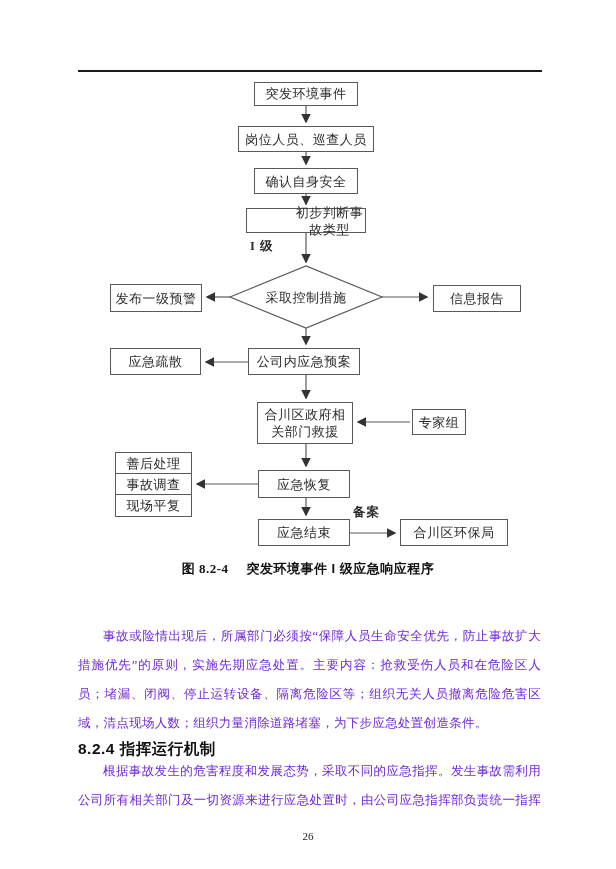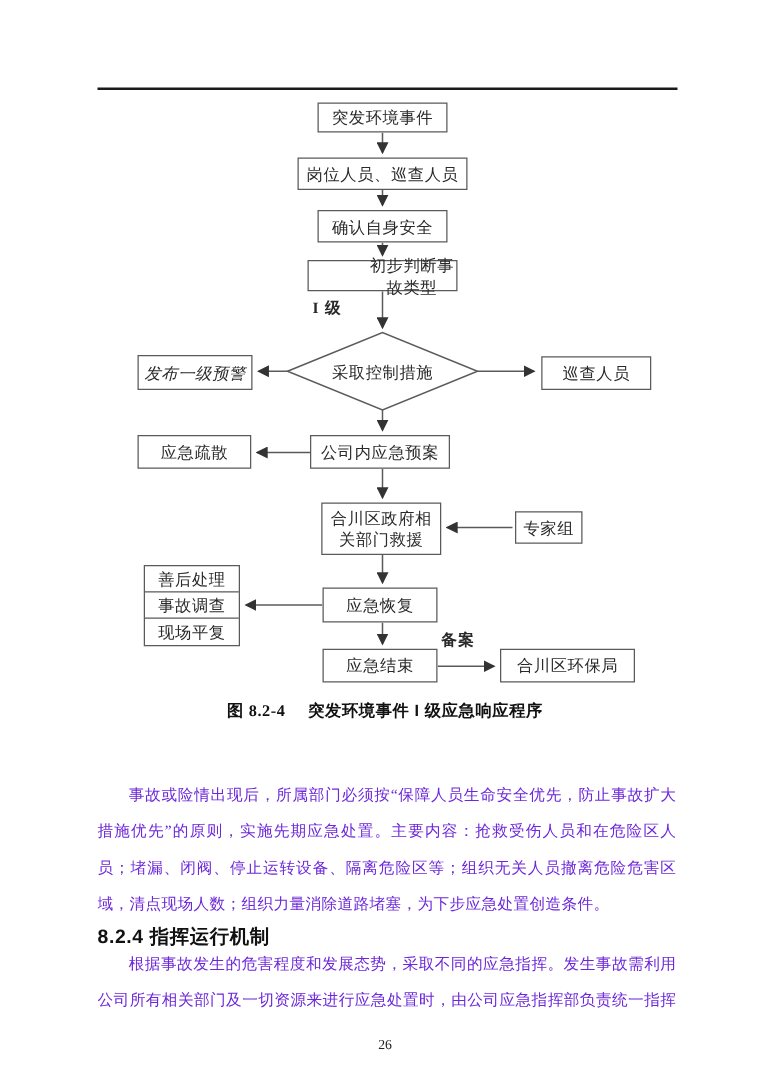--- a/index.html
+++ b/index.html
@@ -153,22 +153,22 @@
         <line x1="350" y1="457" x2="395" y2="457" marker-end="url(#arrow)"></line>
       </g>
     </svg>
 
     <div class="node" style="left:254px; top:6px;  width:104px; height:24px;font-family:Liberation Mono, monospace;">突发环境事件</div>
     <div class="node" style="left:238px; top:50px; width:136px; height:26px;">岗位人员、巡查人员</div>
     <div class="node" style="left:254px; top:92px; width:104px; height:26px;">确认自身安全</div>
     <div class="node" style="left:246px; top:132px;width:120px; height:25px;padding-left:47px;">初步判断事故类型</div>
     <div class="flow-label" style="left:250px; top:162px;">I 级</div>
     <div class="node borderless" style="left:246px; top:208px; width:120px; height:26px;">采取控制措施</div>
-    <div class="node" style="left:110px; top:208px;width:92px;  height:28px;font-style:italic;">发布一级预警</div>
-    <div class="node" style="left:433px; top:209px;width:88px;  height:27px;">巡查人员</div>
+    <div class="node" style="left:110px; top:208px;width:92px;  height:28px;">发布一级预警</div>
+    <div class="node" style="left:433px; top:209px;width:88px;  height:27px;">信息报告</div>
     <div class="node" style="left:248px; top:272px;width:112px; height:27px;">公司内应急预案</div>
     <div class="node" style="left:110px; top:272px;width:91px;  height:27px;">应急疏散</div>
     <div class="node" style="left:257px; top:326px;width:96px;  height:42px; padding:2px;">合川区政府相关部门救援</div>
     <div class="node" style="left:412px; top:333px;width:54px;  height:26px;">专家组</div>
     <div class="stack">
       <div class="cell">善后处理</div>
       <div class="cell">事故调查</div>
       <div class="cell">现场平复</div>
     </div>
     <div class="node" style="left:258px; top:394px;width:92px;  height:28px;">应急恢复</div>

